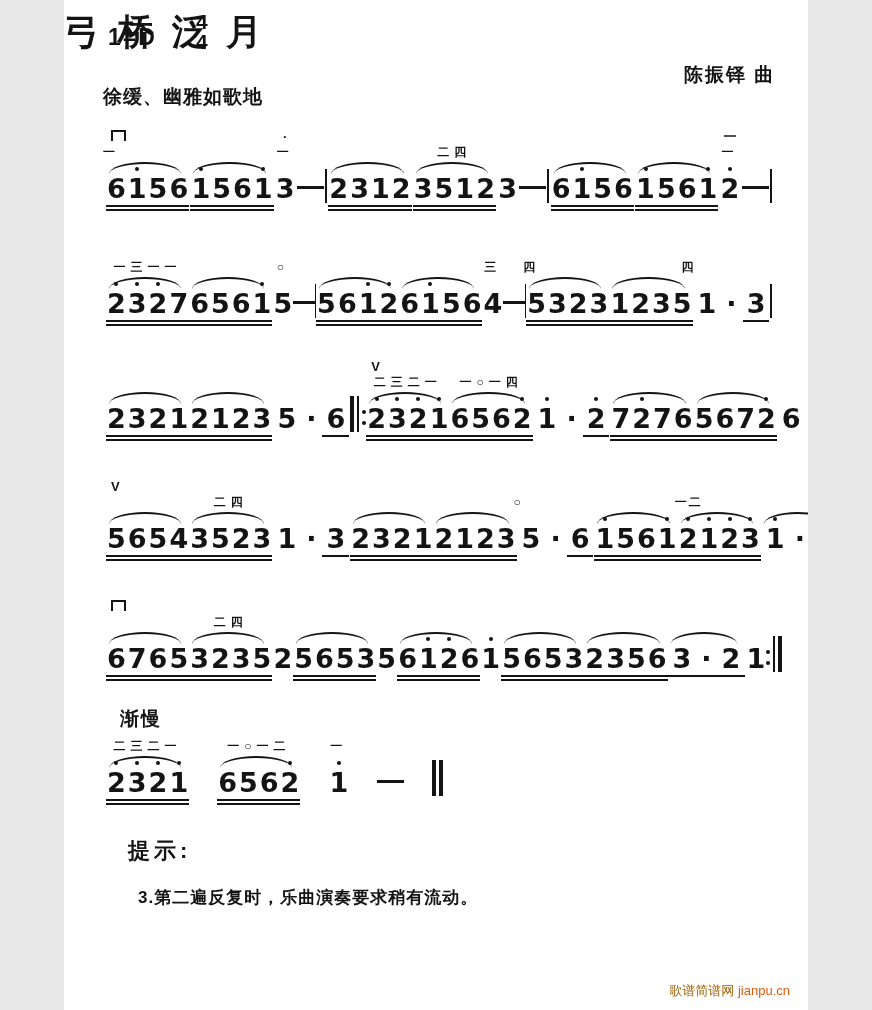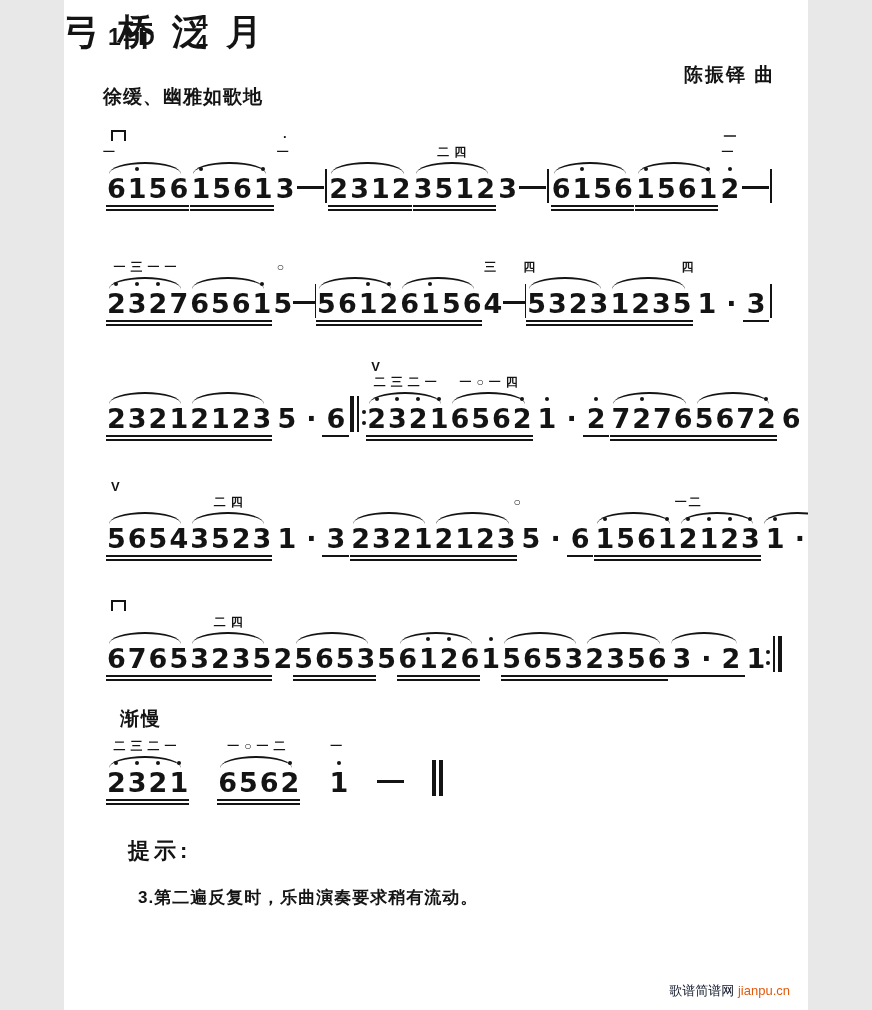--- a/index.html
+++ b/index.html
@@ -45,21 +45,21 @@
   .rep .dots{display:flex;flex-direction:column;gap:7px;margin-bottom:7px;}
   .rep .dots i{width:4px;height:4px;background:#141414;border-radius:50%;}
   .endbar{display:flex;align-items:flex-end;gap:3px;}
   .endbar i{display:block;width:4px;height:36px;background:#141414;}
   
   .tips-title{position:absolute;left:64px;top:836px;font-size:22px;font-weight:bold;letter-spacing:4px;}
   .tips{position:absolute;left:74px;top:882px;right:20px;font-size:17px;font-weight:bold;
         line-height:31px;letter-spacing:1px;}
   .tips div{white-space:nowrap;}
   .watermark{position:absolute;right:18px;bottom:10px;font-size:13px;}
-  .wm-gray{color:#0f172a;} .wm-orange{color:#e2590b;}
+  .wm-gray{color:#a16207;} .wm-orange{color:#e2590b;}
 </style>
 </head>
 <body>
 
 <div id="page">
   <div class="key">1=D</div>
   <div class="meter">
     <div>4</div>
     <div>4</div>
   </div>

